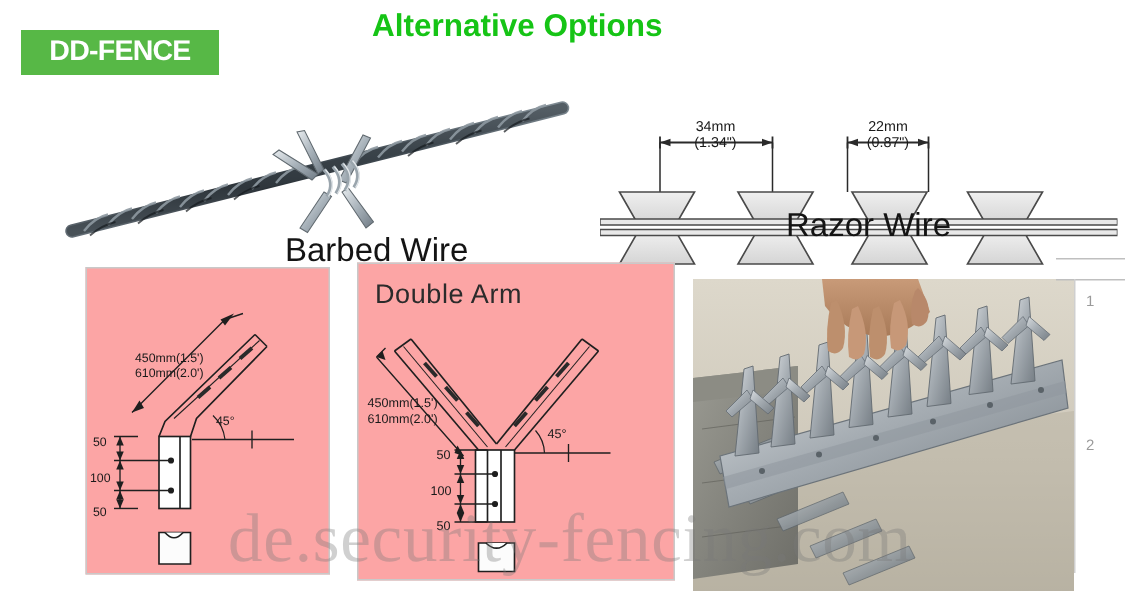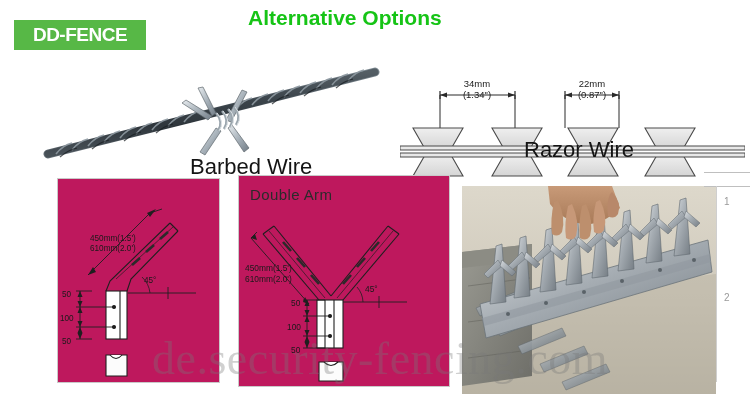--- a/index.html
+++ b/index.html
@@ -83,30 +83,30 @@
     color: #141414;
     font-family: "Liberation Sans", sans-serif;
     white-space: nowrap;
     margin-left: 24px;
   }
 
   
   .draw-panel {
     position: absolute;
     border: 1px solid #c9c9c9;
-    background: #be185d;
+    background: #fca5a5;
     box-sizing: border-box;
   }
   #panel-single { left: 57px; top: 178px; width: 163px; height: 205px; }
   #panel-double { left: 238px; top: 175px; width: 212px; height: 212px; }
   #panel-double-label {
     position: absolute;
     left: 250px;
     top: 186px;
-    font-size: 15px;
+    font-size: 18px;
     color: #2b2b2b;
     font-family: "Liberation Sans", sans-serif;
     letter-spacing: 0.4px;
   }
 
   
   #photo-spikes {
     position: absolute;
     left: 462px;
     top: 186px;

